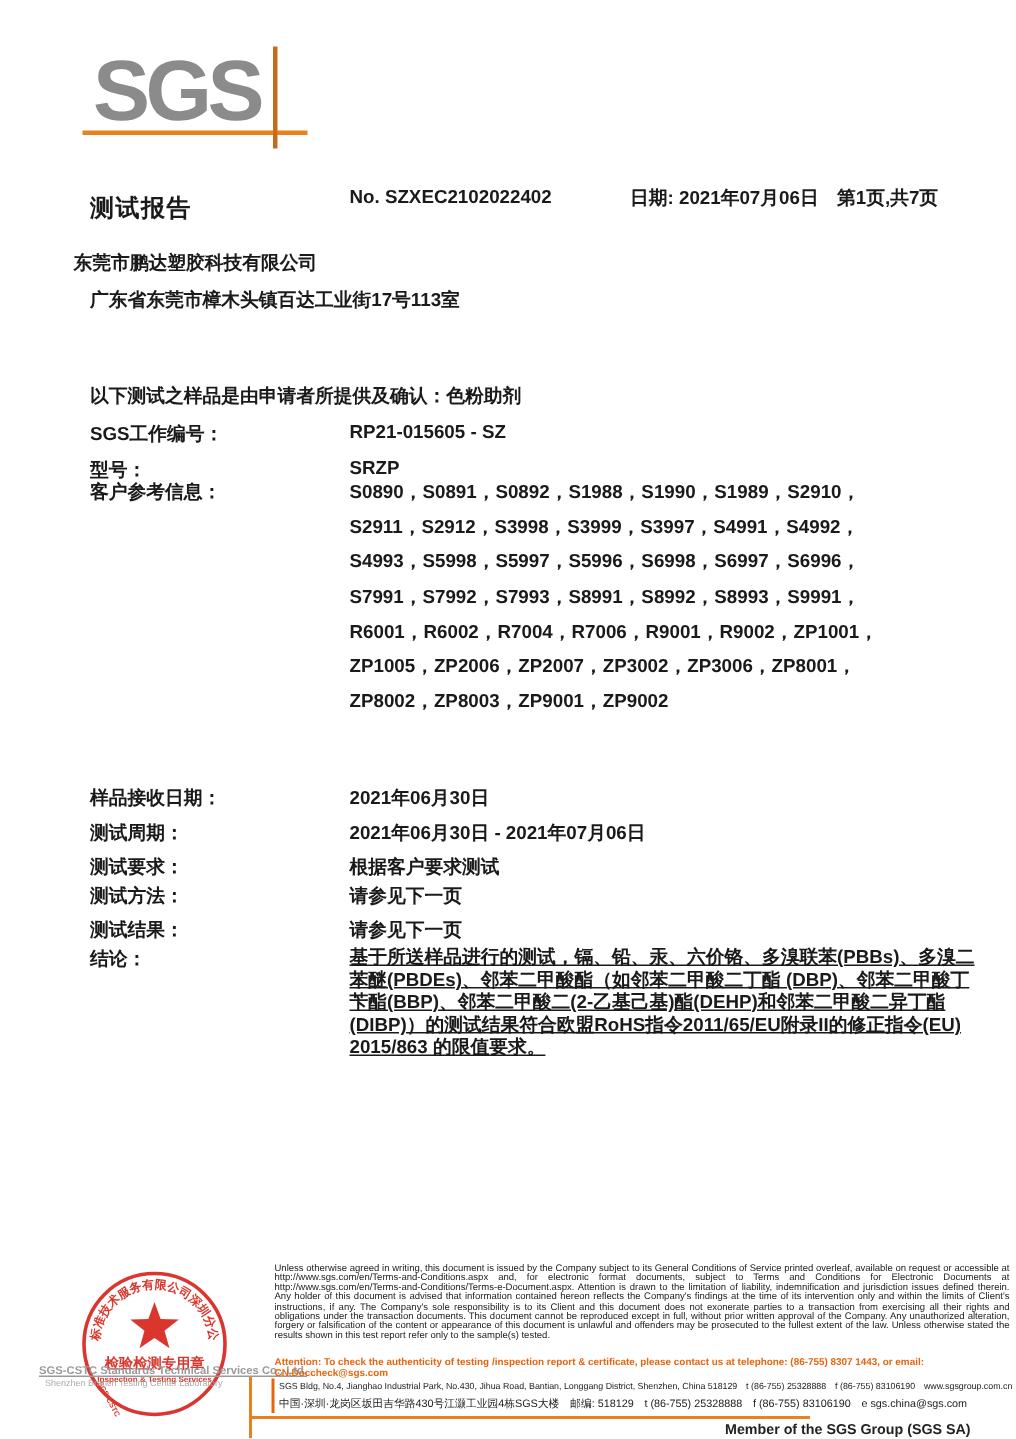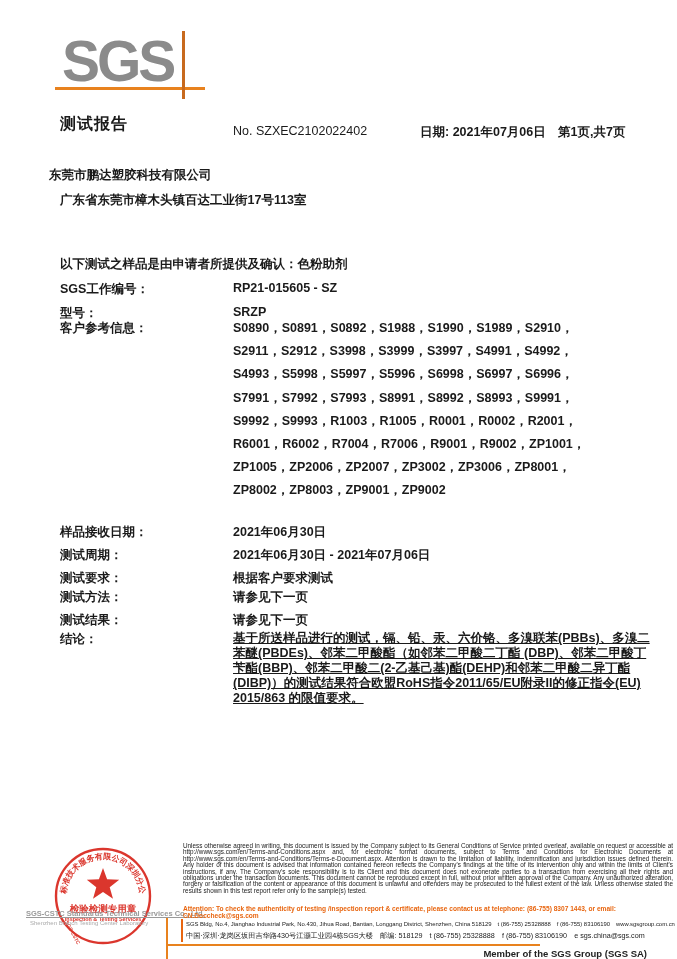--- a/index.html
+++ b/index.html
@@ -7,22 +7,22 @@
   body { font-family:"Liberation Sans","DejaVu Sans",sans-serif; color:#1a1a1a; }
   .page { position:relative; width:677px; height:959px; background:#ffffff; overflow:hidden; margin:0 auto; }
 
   
   .logo-text { position:absolute; left:62px; top:28px; font-size:57px; font-weight:700;
                color:#8b8b8b; letter-spacing:-3px; font-family:"Liberation Sans",sans-serif; }
   .logo-hline { position:absolute; left:55px; top:87px; width:150px; height:3px; background:#e8821e; }
   .logo-vline { position:absolute; left:182px; top:31px; width:3px; height:68px; background:#c86a1e; }
 
   
-  .hdr-title { position:absolute; left:60px; top:114px; font-size:16px; font-weight:700; letter-spacing:1px; }
-  .hdr-no    { position:absolute; left:233px; top:124px; font-size:12.5px; font-weight:400; }
+  .hdr-title { position:absolute; left:60px; top:129px; font-size:16px; font-weight:700; letter-spacing:1px; }
+  .hdr-no    { position:absolute; left:233px; top:124px; font-size:12.5px; font-weight:700; }
   .hdr-date  { position:absolute; left:420px; top:124px; font-size:12.5px; font-weight:600; }
   .hdr-page  { position:absolute; left:558px; top:124px; font-size:12.5px; font-weight:600; }
 
   
   .app-name { position:absolute; left:49px; top:167px; font-size:12.5px; font-weight:600; }
   .app-addr { position:absolute; left:60px; top:192px; font-size:12.5px; font-weight:600; }
 
   
   .statement { position:absolute; left:60px; top:256px; font-size:12.5px; font-weight:600; }
   .frow { position:absolute; left:60px; right:25px; font-size:12.5px; font-weight:600; }
@@ -77,21 +77,20 @@
     <span class="val">SRZP</span>
   </div>
 
   <div class="frow" style="top:317px">
     <span class="lbl" style="top:3px">客户参考信息：</span>
     <div class="ref-lines">
         <div>S0890，S0891，S0892，S1988，S1990，S1989，S2910，</div>
         <div>S2911，S2912，S3998，S3999，S3997，S4991，S4992，</div>
         <div>S4993，S5998，S5997，S5996，S6998，S6997，S6996，</div>
         <div>S7991，S7992，S7993，S8991，S8992，S8993，S9991，</div>
-        <div>S9992，S9993，R1003，R1005，R0001，R0002，R2001，</div>
         <div>R6001，R6002，R7004，R7006，R9001，R9002，ZP1001，</div>
         <div>ZP1005，ZP2006，ZP2007，ZP3002，ZP3006，ZP8001，</div>
         <div>ZP8002，ZP8003，ZP9001，ZP9002</div>
       </div>
   </div>
 
   <div class="frow" style="top:524px">
     <span class="lbl">样品接收日期：</span>
     <span class="val">2021年06月30日</span>
   </div>

